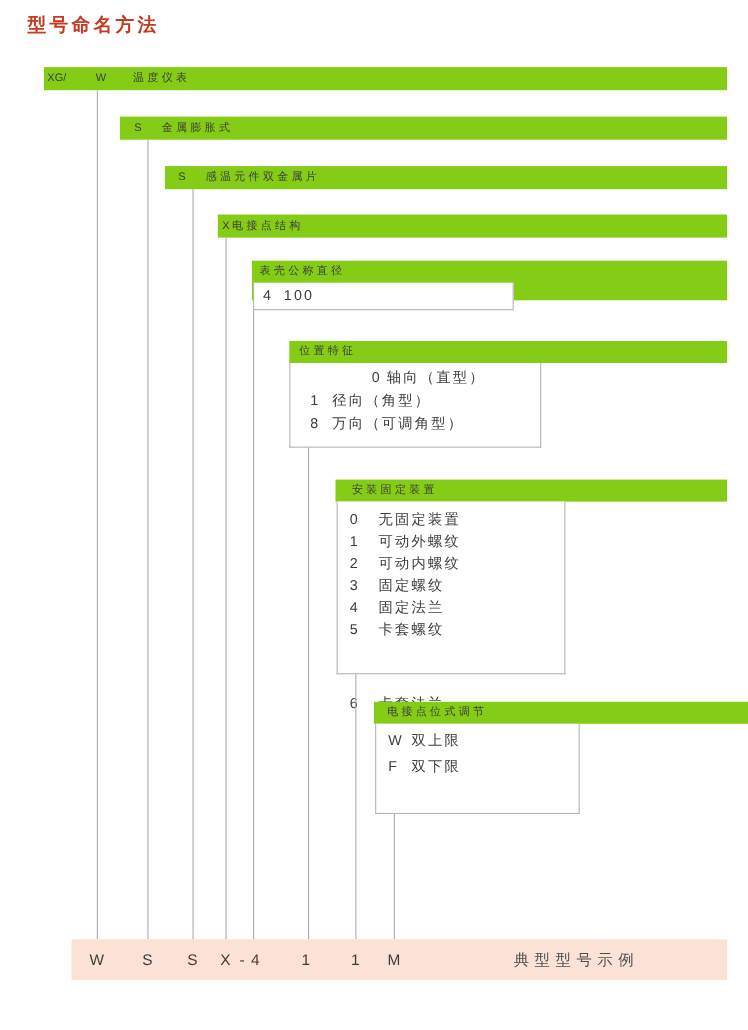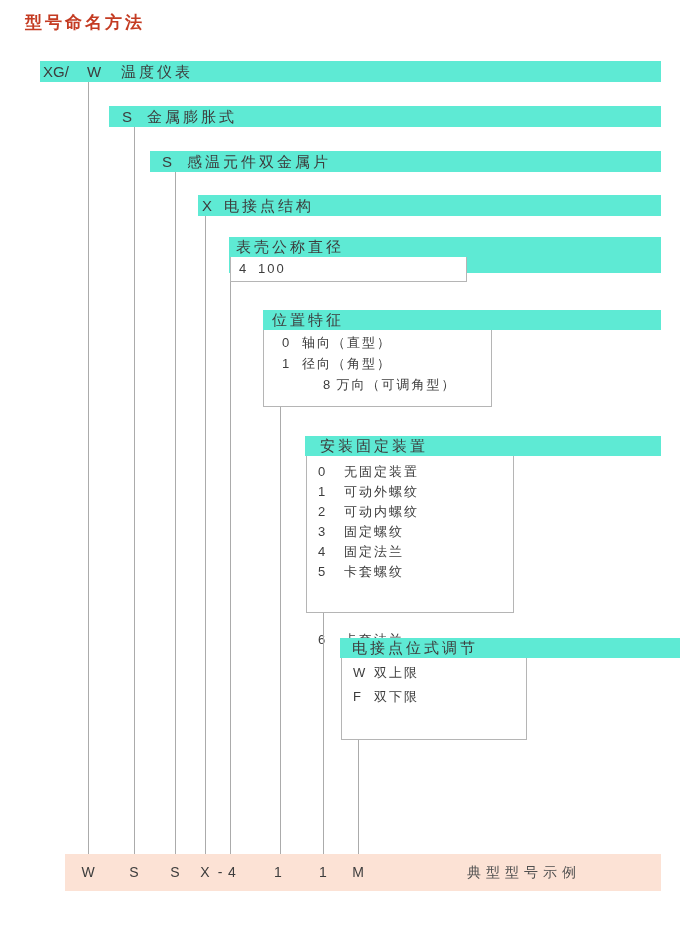--- a/index.html
+++ b/index.html
@@ -12,21 +12,21 @@
     overflow:hidden;
     border-radius:19px;
   }
   .page-title{
     position:absolute;left:25px;top:11px;
     font-size:17px;font-weight:bold;letter-spacing:3px;
     color:#c43b22;
   }
   .band{
     position:absolute;height:21px;line-height:21px;
-    background:#5eead4;font-size:15px;white-space:nowrap;
+    background:#84cc16;font-size:10px;white-space:nowrap;
   }
   .band span{position:absolute;top:0;line-height:21px;}
   .code{letter-spacing:0;}
   .lbl{letter-spacing:3px;}
   .optbox{
     position:absolute;background:#ffffff;
     border-left:1px solid #b5b5b5;border-right:1px solid #b5b5b5;border-bottom:1px solid #b5b5b5;
     font-size:13px;box-sizing:border-box;
   }
   .optrow{white-space:nowrap;}
@@ -61,43 +61,43 @@
     <span class="lbl" style="left:38px;">金属膨胀式</span>
   </div>
 
   <div class="band" style="left:150px;top:151px;width:511px;">
     <span class="code" style="left:12px;">S</span>
     <span class="lbl" style="left:37px;">感温元件双金属片</span>
   </div>
 
   <div class="band" style="left:198px;top:195px;width:463px;">
     <span class="code" style="left:4px;">X</span>
-    <span class="lbl" style="left:13px;margin-left:13px;">电接点结构</span>
+    <span class="lbl" style="left:13px;">电接点结构</span>
   </div>
 
   <div class="band" style="left:229px;top:237px;width:432px;height:36px;line-height:20px;">
     <span class="lbl" style="left:7px;line-height:20px;">表壳公称直径</span>
   </div>
   <div class="optbox" style="left:230px;top:257px;width:237px;height:25px;line-height:24px;">
     <div class="optrow" style="padding-left:8px;">
       <span class="ocode" style="width:19px;">4</span><span class="olbl">100</span>
     </div>
   </div>
 
   <div class="band" style="left:263px;top:310px;width:398px;height:20px;line-height:20px;">
     <span class="lbl" style="left:9px;line-height:20px;">位置特征</span>
   </div>
   <div class="optbox" style="left:263px;top:330px;width:229px;height:77px;padding-top:2px;">
-    <div class="optrow" style="padding-left:18px;height:21px;line-height:21px;">
+    <div class="optrow" style="padding-left:18px;height:21px;line-height:21px;text-align:center;">
       <span class="ocode" style="width:20px;">0</span><span class="olbl">轴向（直型）</span>
     </div>
     <div class="optrow" style="padding-left:18px;height:21px;line-height:21px;">
       <span class="ocode" style="width:20px;">1</span><span class="olbl">径向（角型）</span>
     </div>
-    <div class="optrow" style="padding-left:18px;height:21px;line-height:21px;text-align:center;">
+    <div class="optrow" style="padding-left:18px;height:21px;line-height:21px;">
       <span class="ocode" style="width:20px;">8</span><span class="olbl">万向（可调角型）</span>
     </div>
   </div>
 
   <div class="band" style="left:305px;top:436px;width:356px;height:20px;line-height:20px;">
     <span class="lbl" style="left:15px;line-height:20px;text-align:right;">安装固定装置</span>
   </div>
   <div class="optbox" style="left:306px;top:456px;width:208px;height:157px;padding-top:6px;">
     <div class="optrow" style="padding-left:11px;height:20px;line-height:20px;">
       <span class="ocode" style="width:26px;">0</span><span class="olbl">无固定装置</span>

